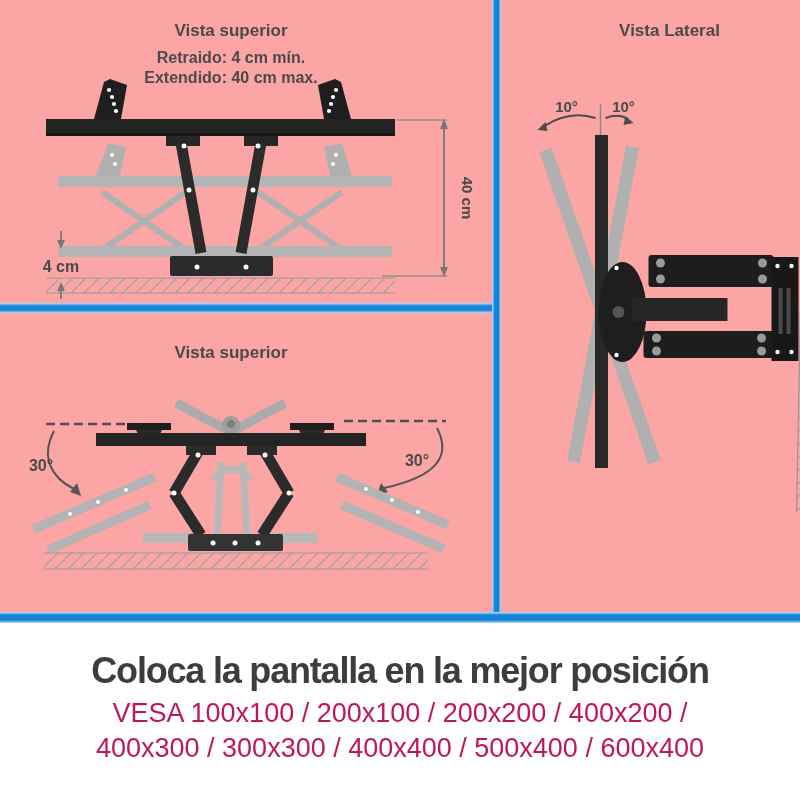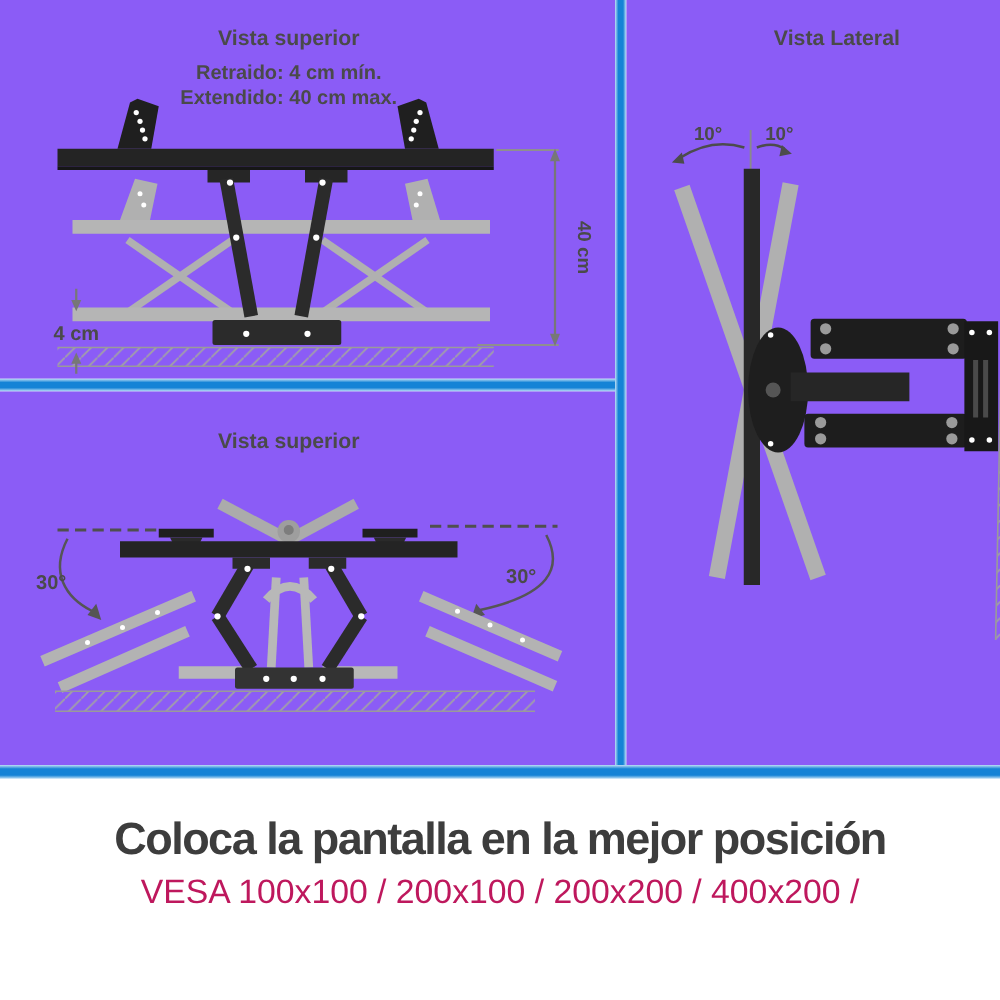--- a/index.html
+++ b/index.html
@@ -1,18 +1,18 @@
 <!DOCTYPE html>
 <html><head>
 <meta charset="utf-8">
 <style>
   html,body{margin:0;padding:0;background:#ffffff;}
   #stage{position:relative;width:800px;height:800px;background:#ffffff;overflow:hidden;
          font-family:"Liberation Sans",sans-serif;}
-  .panel{position:absolute;background:#8b5cf6;}
+  .panel{position:absolute;background:#fca5a5;}
   .panel svg{display:block;width:100%;height:100%;}
   svg text{font-family:"Liberation Sans",sans-serif;fill:#4a4a4a;font-weight:bold;}
   .divider{position:absolute;}
   .div-v{left:492px;top:0;width:9px;height:621px;
          background:linear-gradient(90deg,#bfe0f6,#1583d6 30%,#1583d6 72%,#bfe0f6);}
   .div-h-left{left:0;top:303px;width:492px;height:10px;
          background:linear-gradient(180deg,#bfe0f6,#1583d6 30%,#1583d6 72%,#bfe0f6);}
   .div-h-full{left:0;top:612px;width:800px;height:11px;
          background:linear-gradient(180deg,#bfe0f6,#1583d6 28%,#1583d6 74%,#bfe0f6);}
   .footer{position:absolute;left:0;top:623px;width:800px;height:177px;text-align:center;}
@@ -240,15 +240,16 @@
     </svg>
   </div>
 
   <div class="divider div-h-left"></div>
   <div class="divider div-v"></div>
   <div class="divider div-h-full"></div>
 
   <div class="footer">
     <div class="footer-title">Coloca la pantalla en la mejor posición</div>
     <div class="footer-vesa">VESA 100x100 / 200x100 / 200x200 / 400x200 /</div>
+    <div class="footer-vesa">400x300 / 300x300 / 400x400 / 500x400 / 600x400</div>
   </div>
 
 </div>
 
 </body></html>

